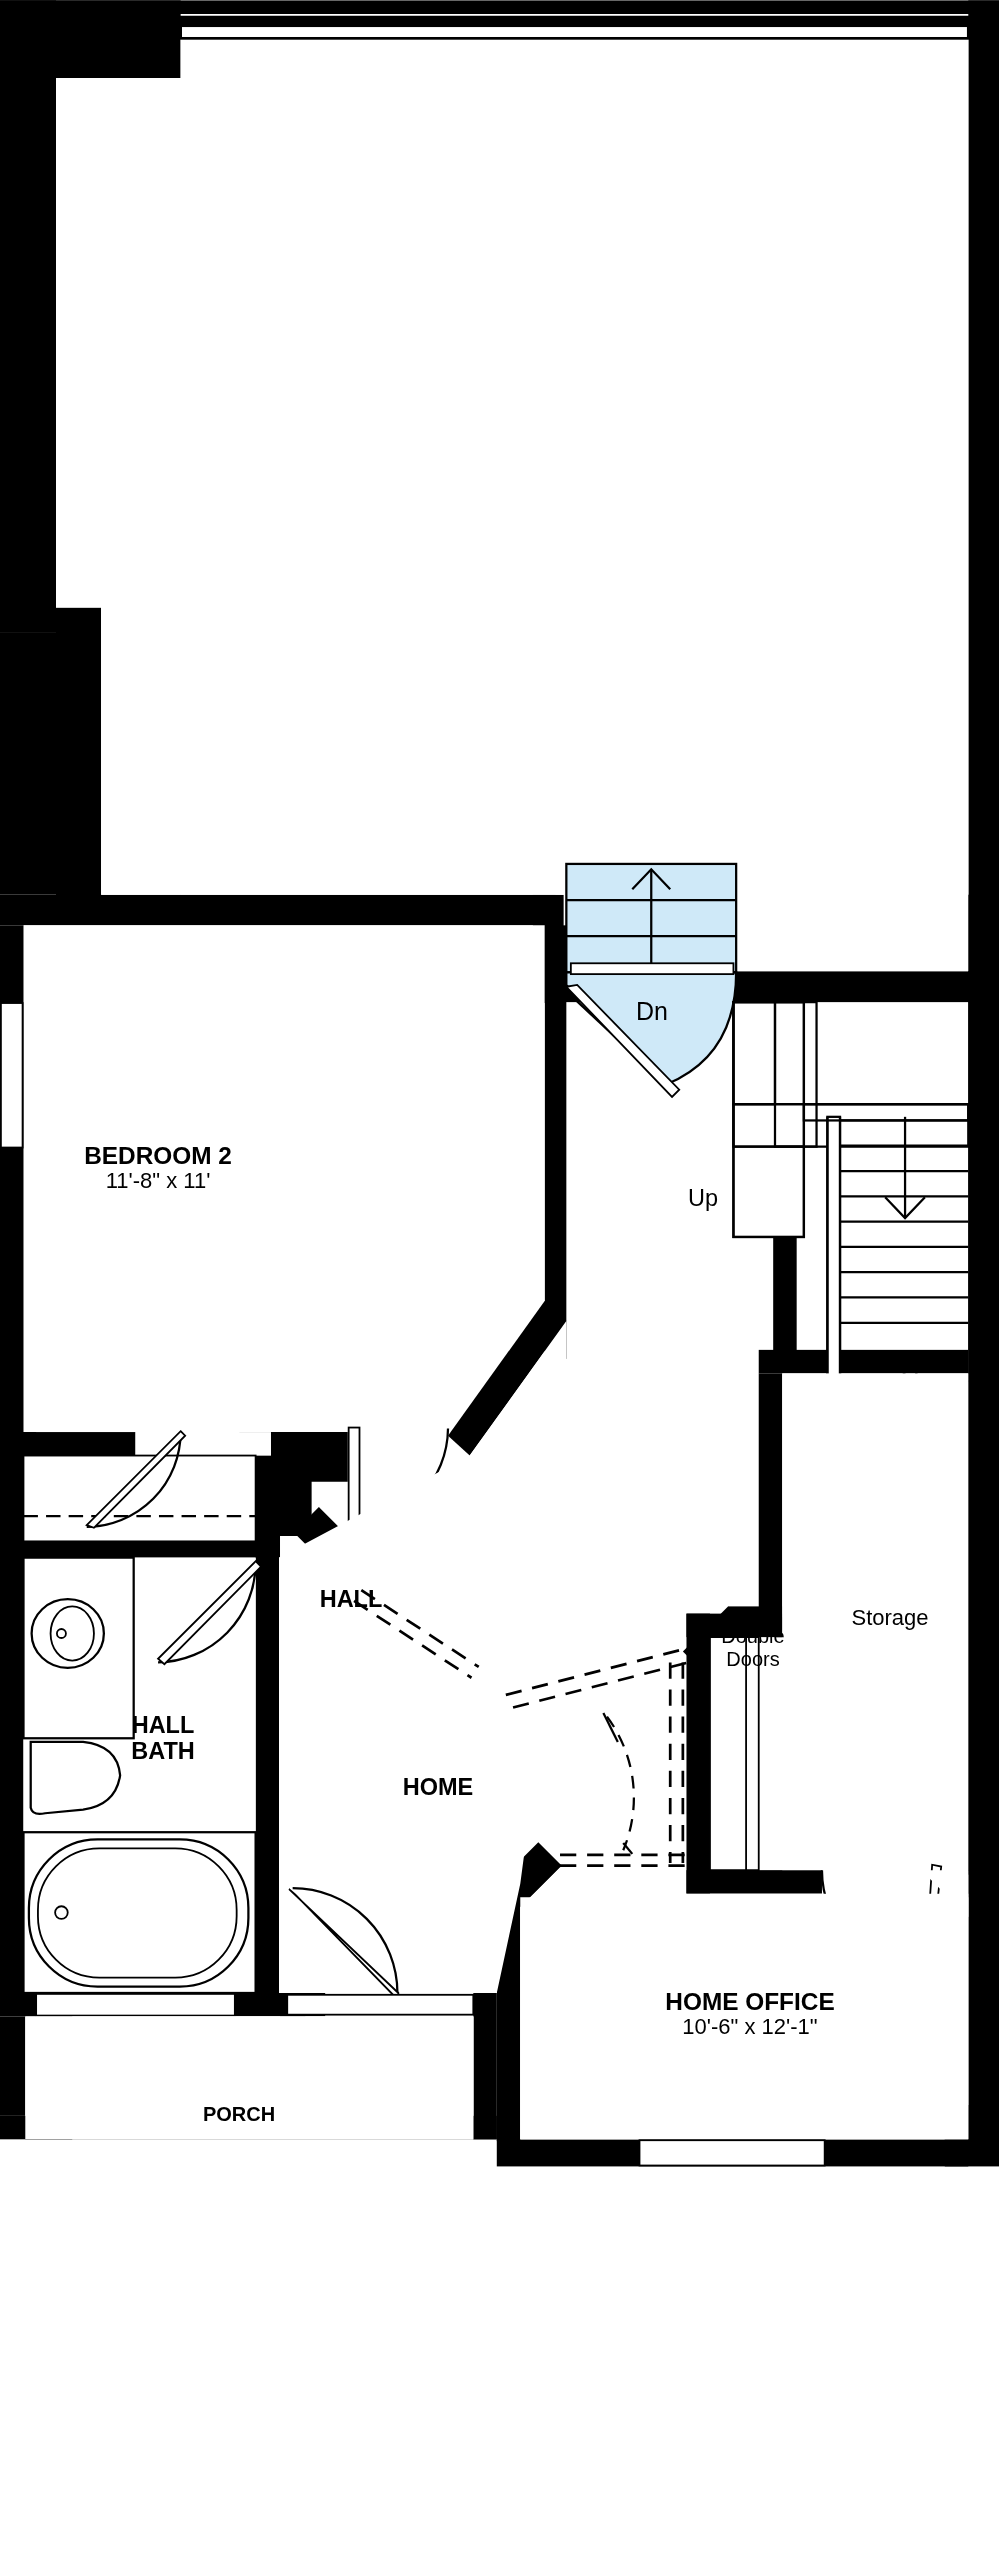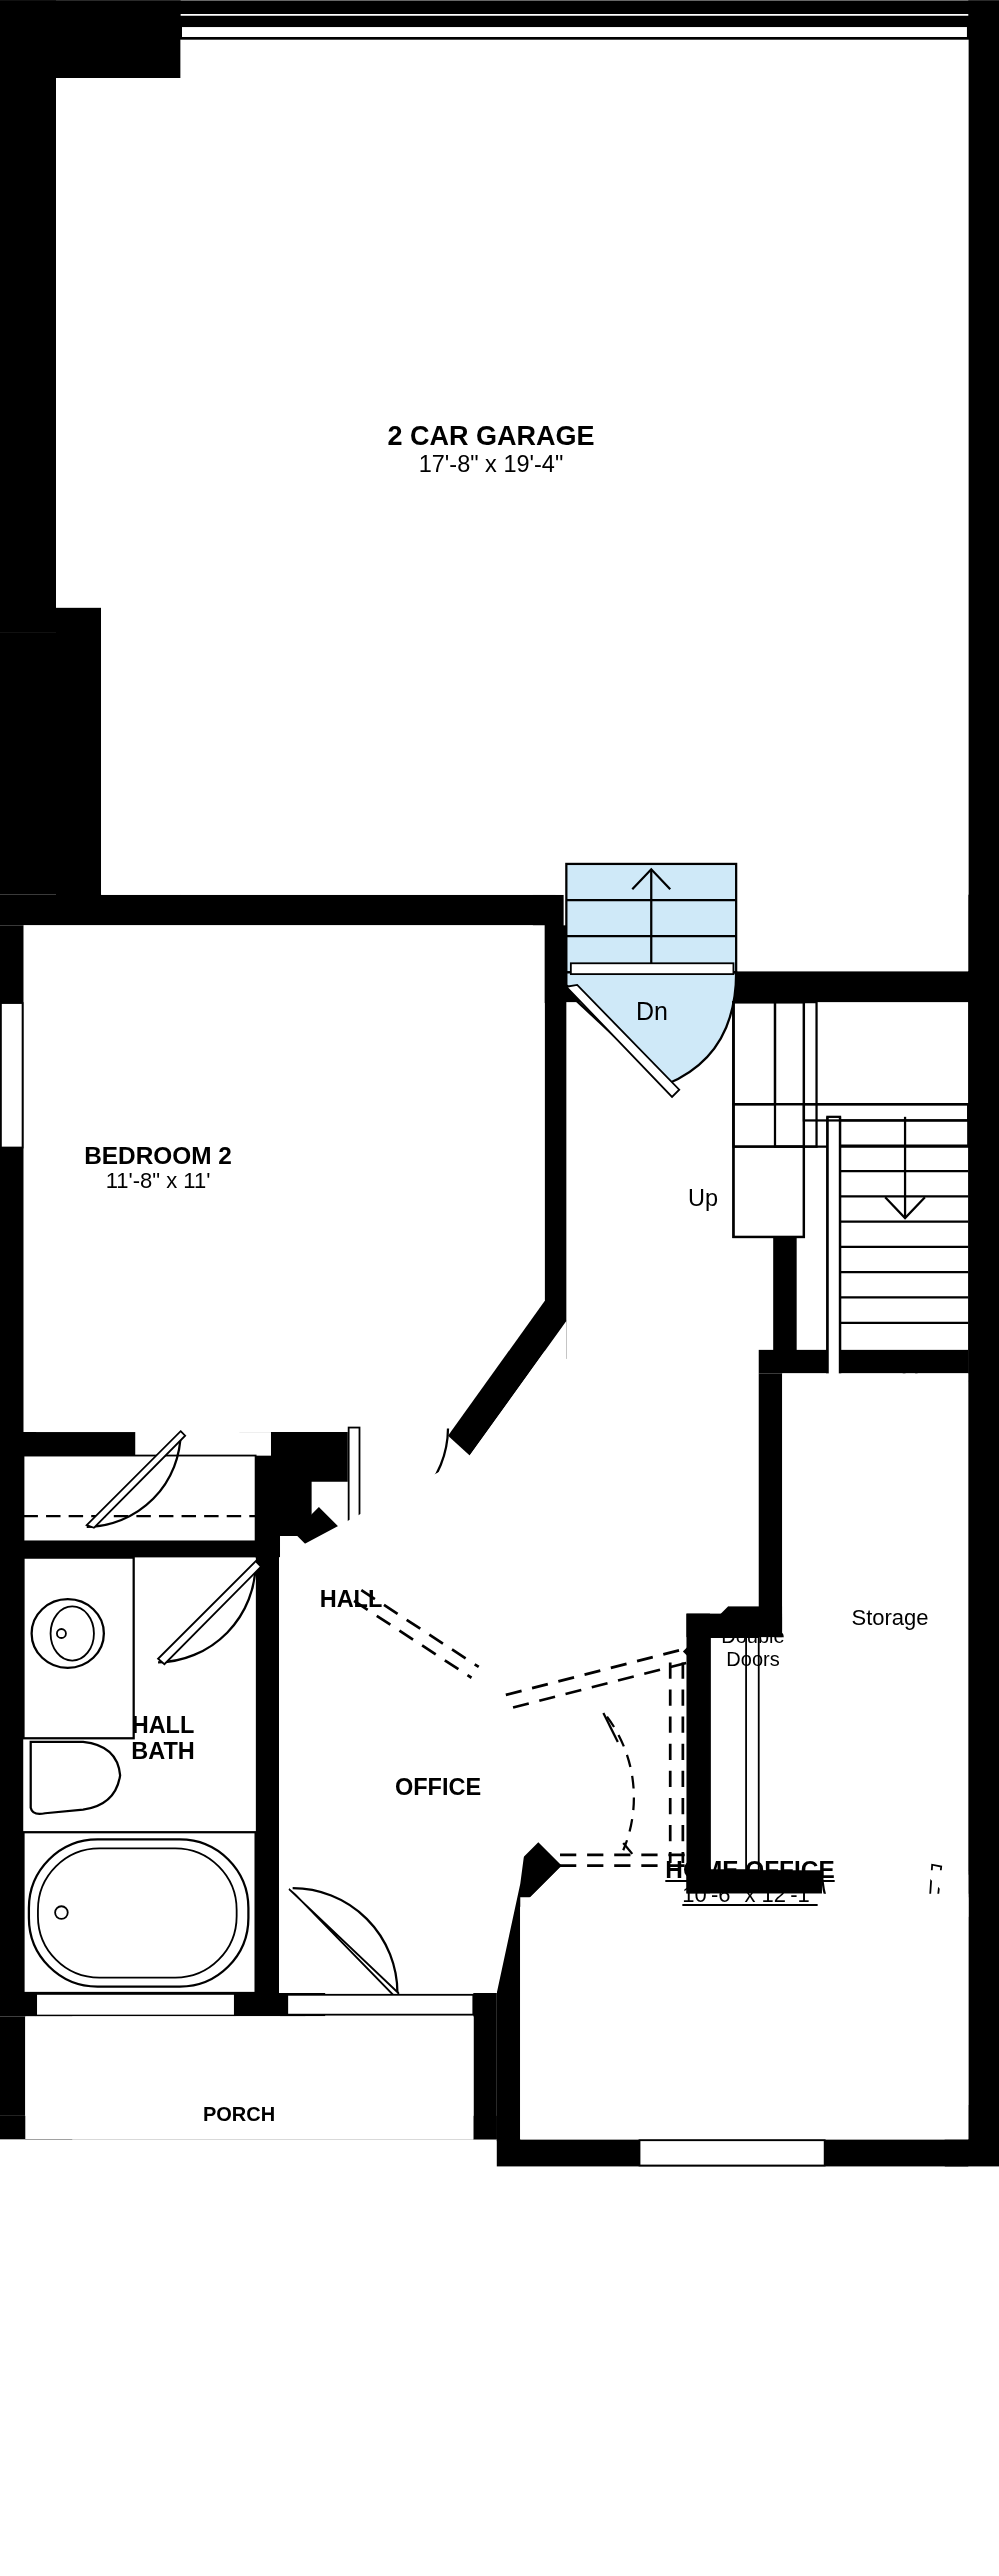--- a/index.html
+++ b/index.html
@@ -331,45 +331,41 @@
     <g>
       <rect x="28" y="2232" width="496" height="136" fill="#ffffff"></rect>
       <rect x="80" y="2232" width="444" height="136" fill="#ffffff"></rect>
       <rect x="28" y="2232" width="496" height="110" fill="#ffffff"></rect>
     </g>
 
     <line x1="200" y1="16" x2="1072" y2="16" stroke="#ffffff" stroke-width="2"></line>
 
   </svg>
 
-  <div class="lbl lbl-room" style="left:491px; top:421px; font-size:27px;">
-    <span class="rname">2 CAR GARAGE</span>
-    <span class="rdim" style="font-size:23.5px;">17'-8" x 19'-4"</span>
-  </div>
 
   <div class="lbl lbl-room" style="left:158px; top:1142px; font-size:24.4px;">
     <span class="rname">BEDROOM 2</span>
     <span class="rdim" style="font-size:22px;">11'-8" x 11'</span>
   </div>
 
-  <div class="lbl lbl-room" style="left:750px; top:1856px; font-size:24.4px;text-decoration:underline;">
+  <div class="lbl lbl-room" style="left:750px; top:1988px; font-size:24.4px;">
     <span class="rname">HOME OFFICE</span>
     <span class="rdim" style="font-size:22px;">10'-6" x 12'-1"</span>
   </div>
 
   <div class="lbl lbl-plain" style="left:128px; top:1538px; font-size:19px;">CL</div>
 
   <div class="lbl lbl-bold" style="left:351px; top:1586px; font-size:23.5px;">HALL</div>
 
   <div class="lbl lbl-multi" style="left:163px; top:1712px; font-size:23.5px; font-weight:bold;">
     <span>HALL</span>
     <span>BATH</span>
   </div>
 
-  <div class="lbl lbl-bold" style="left:438px; top:1774px; font-size:23.5px;">OFFICE</div>
+  <div class="lbl lbl-bold" style="left:438px; top:1774px; font-size:23.5px;">HOME</div>
 
   <div class="lbl lbl-bold" style="left:239px; top:2103px; font-size:20px;">PORCH</div>
 
   <div class="lbl lbl-plain" style="left:890px; top:1586px; font-size:22px;margin-top:20px;">Storage</div>
 
   <div class="lbl lbl-plain" style="left:652px; top:997px; font-size:25px;">Dn</div>
 
   <div class="lbl lbl-plain" style="left:703px; top:1185px; font-size:23.5px;">Up</div>
 
   <div class="lbl lbl-multi" style="left:753px; top:1603px; font-size:20px;">

